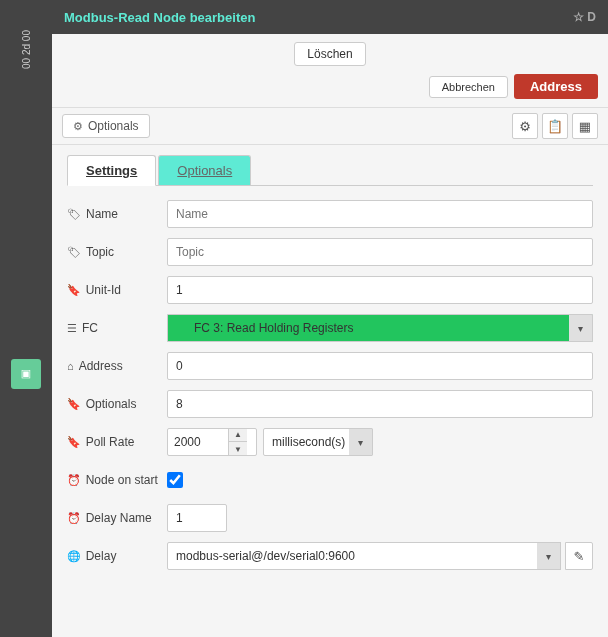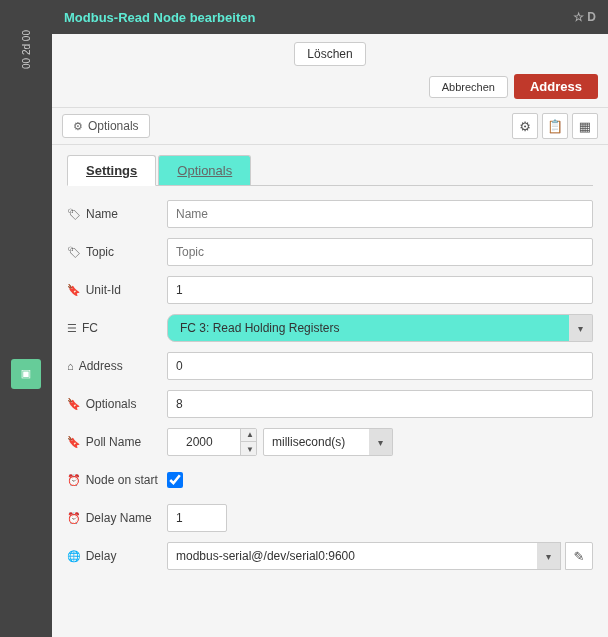--- a/index.html
+++ b/index.html
@@ -240,24 +240,24 @@
     .select-wrapper {
       flex: 1;
       display: flex;
       align-items: center;
       position: relative;
     }
 
     .form-select {
       flex: 1;
       border: 1px solid #ccc;
-      padding: 4px 12px;
-      font-size: 12px;
-      border-radius: 8px;
-      background: #5eead4;
+      padding: 4px 26px;
+      font-size: 12px;
+      border-radius: 1px;
+      background: #22c55e;
       color: #333;
       height: 28px;
       appearance: none;
       -webkit-appearance: none;
     }
 
     .select-arrow {
       position: absolute;
       right: 0;
       top: 0;
@@ -293,21 +293,20 @@
       width: 90px;
     }
 
     .spin-input {
       width: 60px;
       border: none;
       padding: 4px 6px;
       font-size: 12px;
       color: #333;
       outline: none;
-      margin-left: 12px;
     }
 
     .spin-buttons {
       display: flex;
       flex-direction: column;
       border-left: 1px solid #ccc;
     }
 
     .spin-btn {
       width: 18px;
@@ -323,21 +322,21 @@
       color: #555;
       padding: 0;
     }
 
     .spin-btn:last-child { border-bottom: none; }
 
     .ms-select-wrapper {
       display: flex;
       align-items: center;
       position: relative;
-      width: 130px;
+      width: 110px;
       border-radius: 8px;
     }
 
     .ms-select {
       width: 120px;
       border: 1px solid #ccc;
       padding: 4px 8px;
       font-size: 12px;
       border-radius: 2px;
       background: #fff;
@@ -524,21 +523,21 @@
       <div class="form-label">
         <span class="label-icon">🔖</span>
         <span>Optionals</span>
       </div>
       <input class="form-control" type="text" value="8" style="">
     </div>
 
     <div class="form-row">
       <div class="form-label">
         <span class="label-icon">🔖</span>
-        <span>Poll Name</span>
+        <span>Poll Rate</span>
       </div>
       <div class="poll-rate-row">
         <div class="spin-wrapper">
           <input class="spin-input" type="text" value="2000" style="">
           <div class="spin-buttons">
             <button class="spin-btn">▲</button>
             <button class="spin-btn">▼</button>
           </div>
         </div>
         <div class="ms-select-wrapper">

